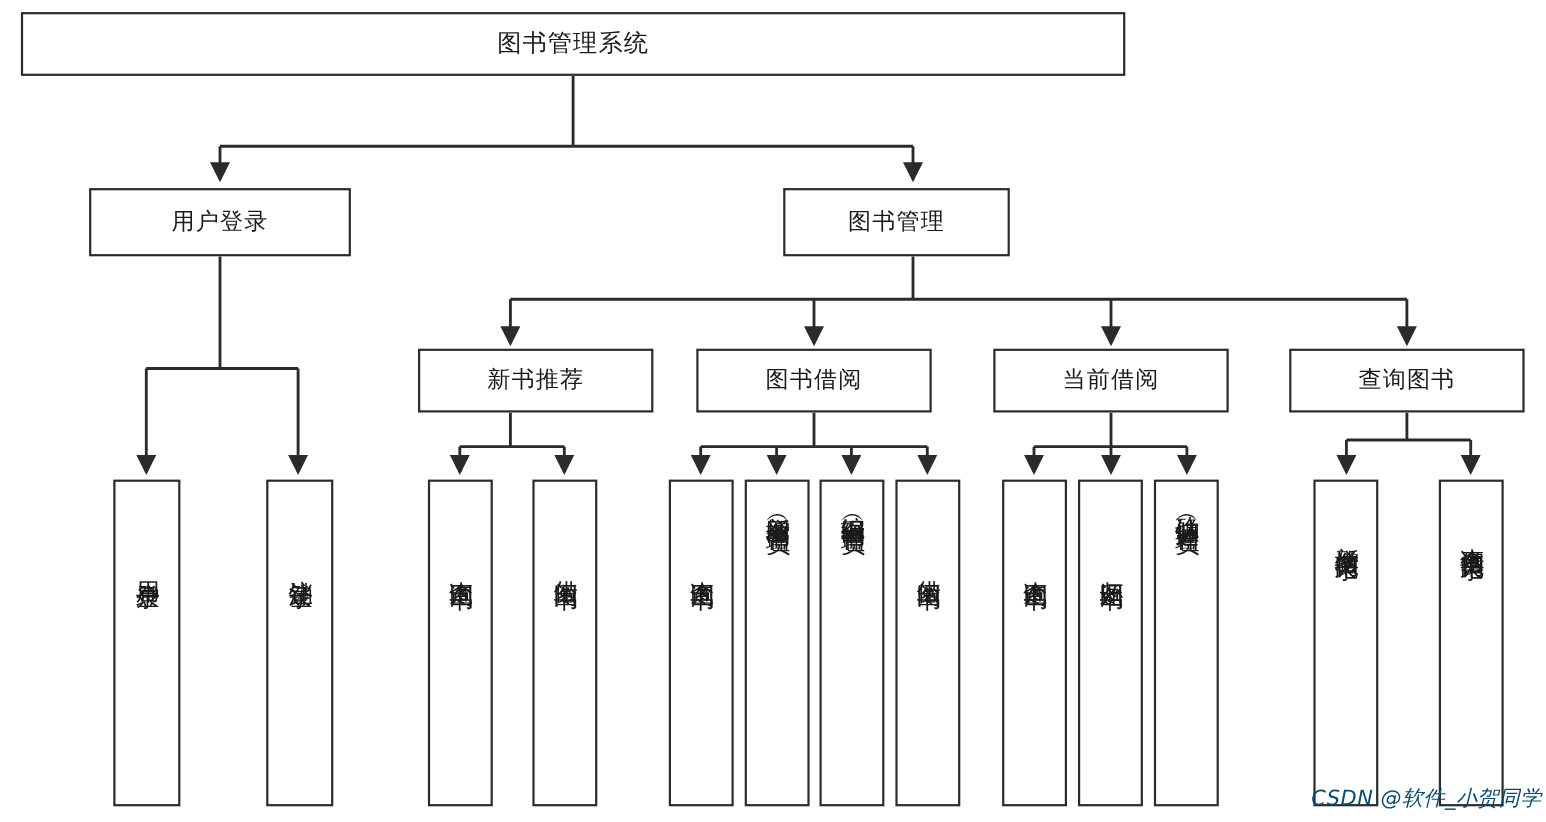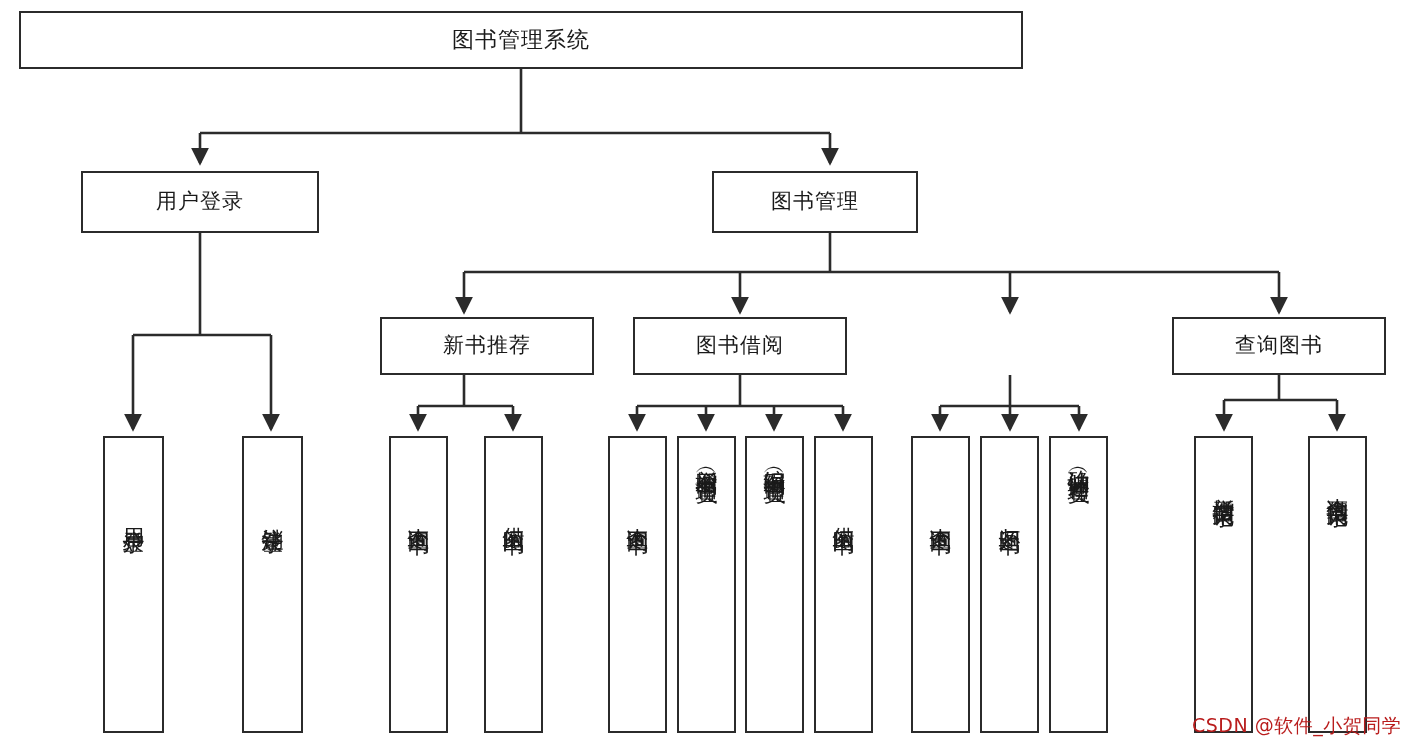--- a/index.html
+++ b/index.html
@@ -53,25 +53,26 @@
     line-height:1.18;
     letter-spacing:2px;
     white-space:nowrap;
     display:block;
   }
   .node.vert.tall .vlabel{ padding-top:0; }
   .node.vert.mid .vlabel{ margin-top:58px; }
   .node.vert.midlow .vlabel{ margin-top:28px; }
   .watermark{
     position:absolute;
-    color:#b91c1c;
+    color:#0c4a6e;
     font-size:19px;
     letter-spacing:0.5px;
     white-space:nowrap;
     user-select:none;
+    font-style:italic;
   }
 </style>
 </head>
 <body>
 
 <div id="diagram-root">
 
   <svg id="connectors" viewBox="0 0 1405 747" xmlns="http://www.w3.org/2000/svg">
     <defs>
       <marker id="arrow" viewBox="0 0 10 10" refX="8.5" refY="5" markerWidth="7" markerHeight="7" orient="auto-start-reverse">
@@ -132,20 +133,23 @@
   <div class="node horiz" style="left:712px;top:171px;width:206px;height:62px;">
     <span>图书管理</span>
   </div>
 
   <div class="node horiz" style="left:380px;top:317px;width:214px;height:58px;">
     <span>新书推荐</span>
   </div>
   <div class="node horiz" style="left:633px;top:317px;width:214px;height:58px;font-family:Liberation Serif, serif;">
     <span>图书借阅</span>
   </div>
+  <div class="node horiz" style="left:903px;top:317px;width:214px;height:58px;">
+    <span>当前借阅</span>
+  </div>
   <div class="node horiz" style="left:1172px;top:317px;width:214px;height:58px;">
     <span>查询图书</span>
   </div>
 
   <div class="node vert mid" style="left:103px;top:436px;width:61px;height:297px;">
     <span class="vlabel">用户登录</span>
   </div>
   <div class="node vert mid" style="left:242px;top:436px;width:61px;height:297px;">
     <span class="vlabel">注销登录</span>
   </div>

